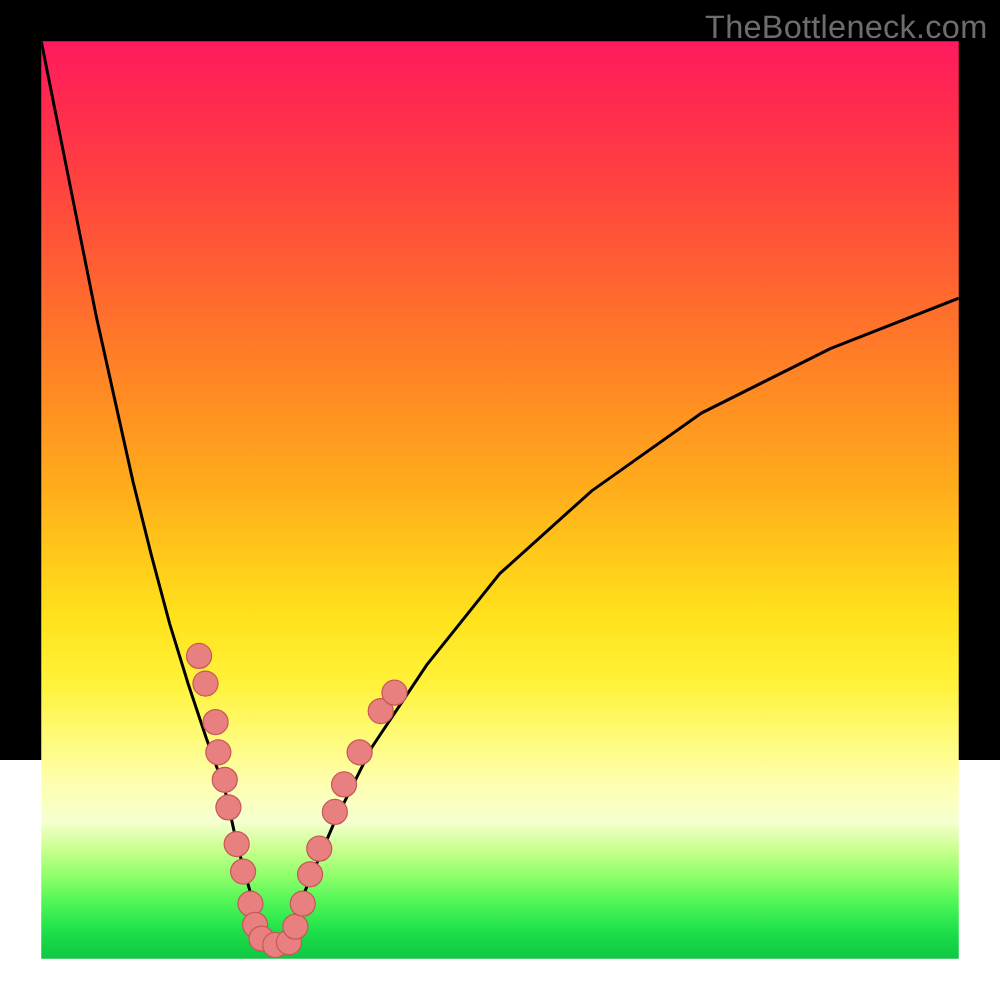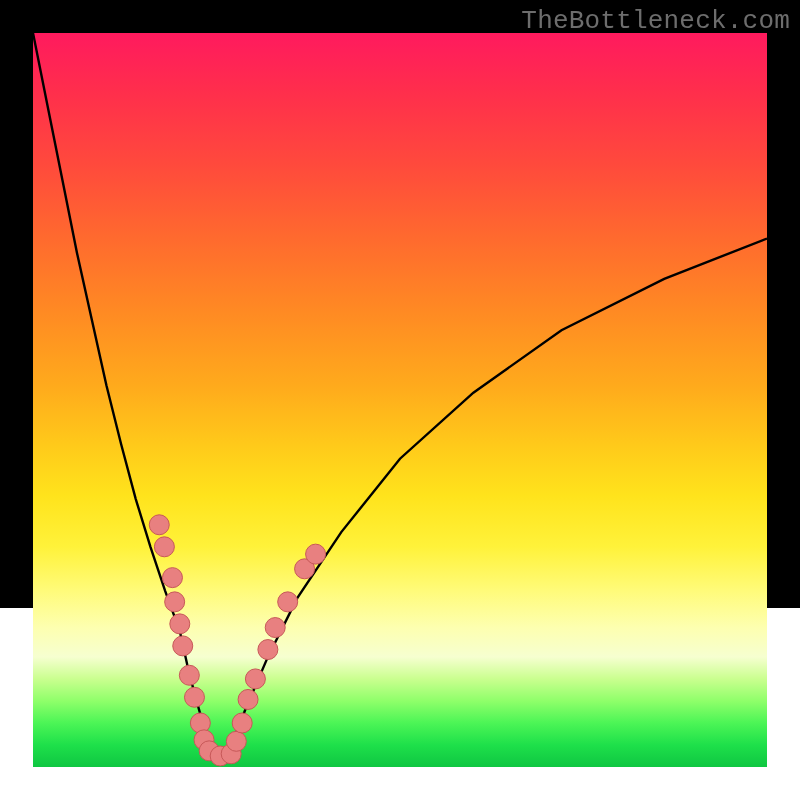--- a/index.html
+++ b/index.html
@@ -9,21 +9,20 @@
     height: 800px;
     overflow: hidden;
     background: #fff;
     font-family: Arial, Helvetica, sans-serif;
   }
   .frame {
     position: relative;
     width: 800px;
     height: 608px;
     background: #000;
-    font-family: Liberation Mono, monospace;
   }
   .plot {
     position: absolute;
     left: 33px;
     top: 33px;
     width: 734px;
     height: 734px;
     
     background: linear-gradient(to bottom,
       #ff1a5e 0%,

